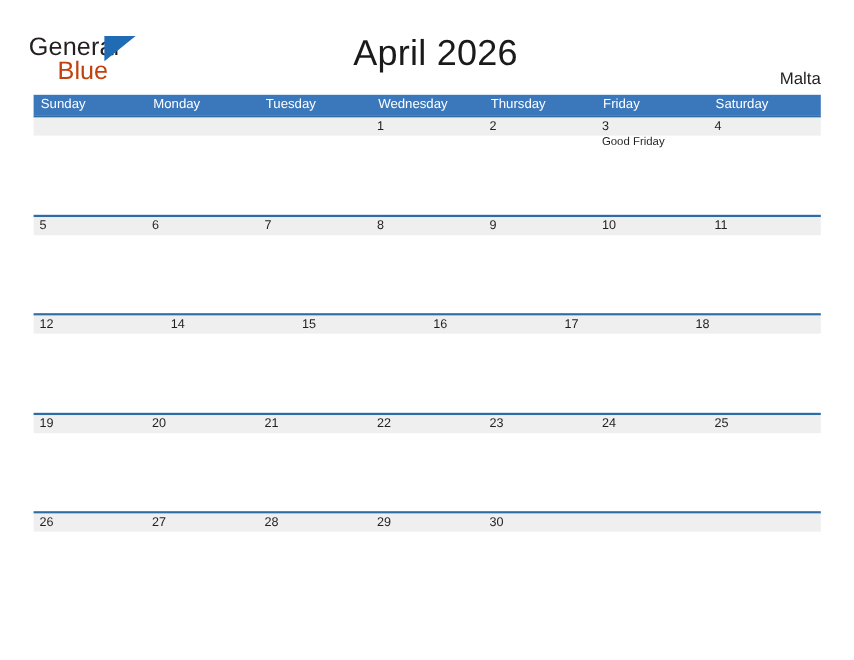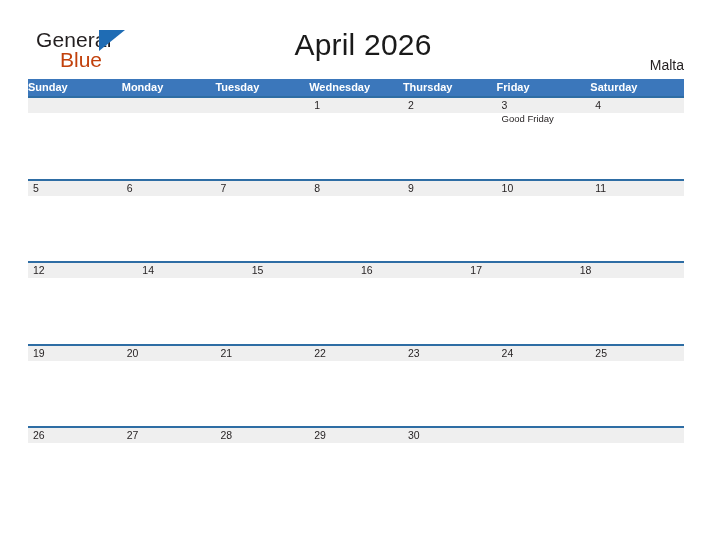--- a/index.html
+++ b/index.html
@@ -25,21 +25,21 @@
   
   .header {
     position: relative;
     height: 62px;
     padding: 0 28px;
     box-sizing: border-box;
   }
 
   .logo {
     position: absolute;
-    left: 36px;
+    left: 24px;
     top: 29px;
     width: 160px;
     height: 44px;
   }
   .logo-general {
     position: absolute;
     left: 0;
     top: 0;
     font-size: 21px;
     letter-spacing: 0.1px;
@@ -99,25 +99,24 @@
   .weekday-row {
     display: flex;
     background: #3b77bb;
     height: 17px;
   }
   .weekday-cell {
     flex: 1 1 0;
     color: #ffffff;
     font-size: 11px;
     line-height: 17px;
-    padding-left: 0;
+    padding-left: 6px;
     box-sizing: border-box;
     white-space: nowrap;
     overflow: hidden;
-    font-weight: bold;
   }
 
   .week-row {
     position: relative;
     height: 80.5px;
     border-top: 2px solid #2e6da4;
   }
   .week-row:first-of-type {
     border-top: none;
   }

